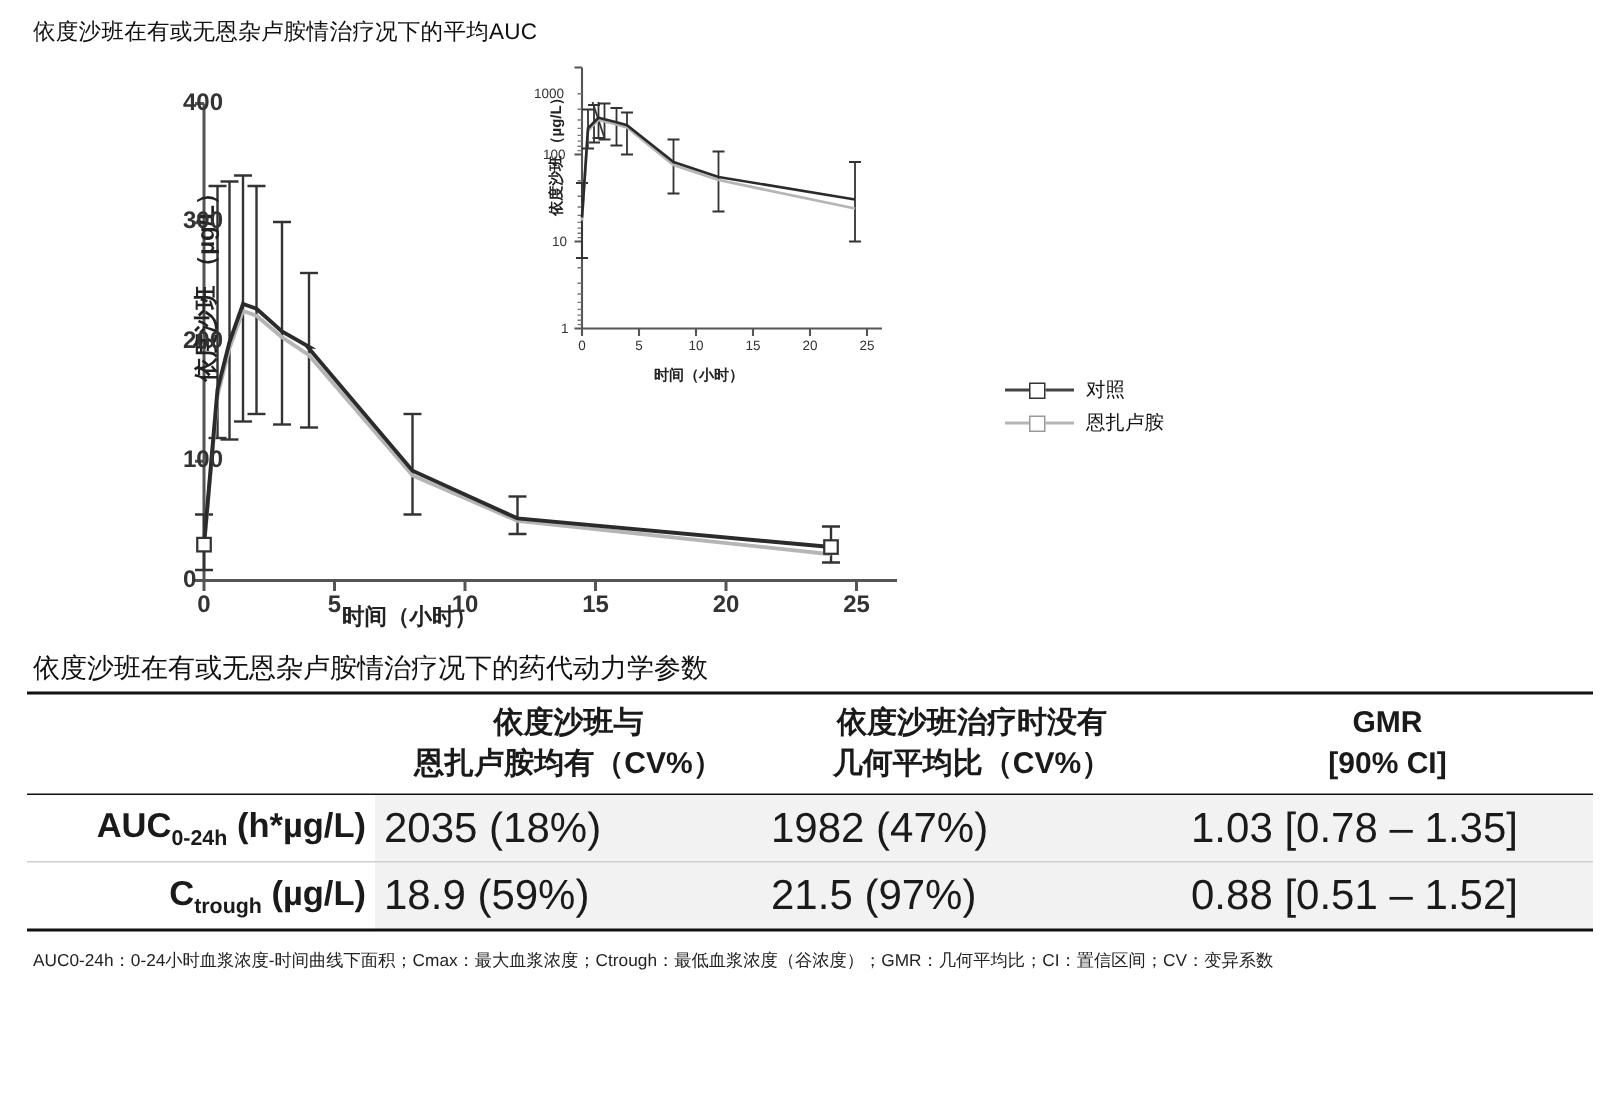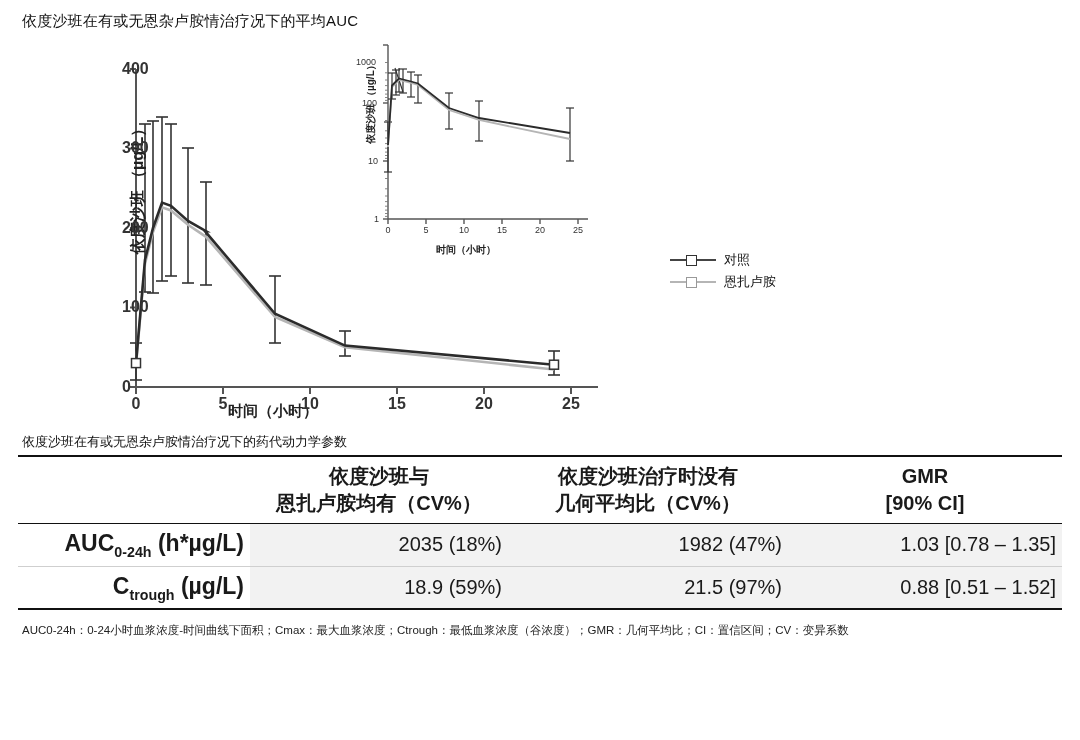--- a/index.html
+++ b/index.html
@@ -153,21 +153,21 @@
     left: 16px; top: 1px;
     width: 11px; height: 11px;
     background: #fff;
     border: 1.6px solid #333;
     box-sizing: border-box;
   }
   .legend-label { color: #111; }
 
   
   .table-title {
-    font-size: 13px;
+    font-size: 18px;
     color: #111;
     margin: 2px 0 4px 4px;
   }
   table.pk {
     width: 1044px;
     border-collapse: collapse;
     table-layout: fixed;
     font-size: 19px;
   }
   table.pk th, table.pk td {
@@ -186,22 +186,22 @@
   }
   .col-param { width: 232px; }
   .rowlabel {
     text-align: right;
     font-weight: bold;
     font-size: 23px;
     padding-right: 14px;
     white-space: nowrap;
   }
   .cellval {
-    text-align: right;
-    font-size: 20px;
+    text-align: left;
+    font-size: 28px;
     background: #f2f2f2;
   }
   tr.body-row td { border-bottom: 1px solid #cfcfcf; }
   tr.body-row.last td { border-bottom: 2.5px solid #111; }
   sub { font-size: 0.62em; }
   .footnote {
     font-size: 11.5px;
     color: #222;
     margin: 12px 4px 0 4px;
     line-height: 1.5;

